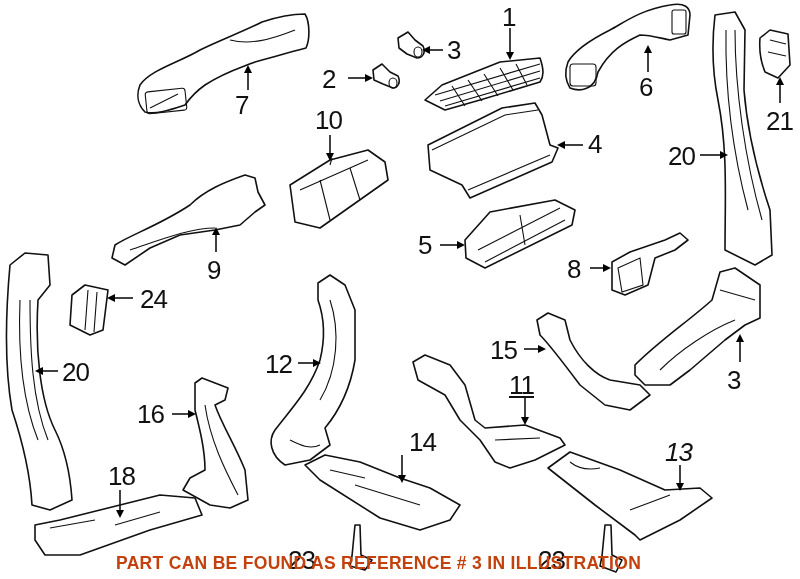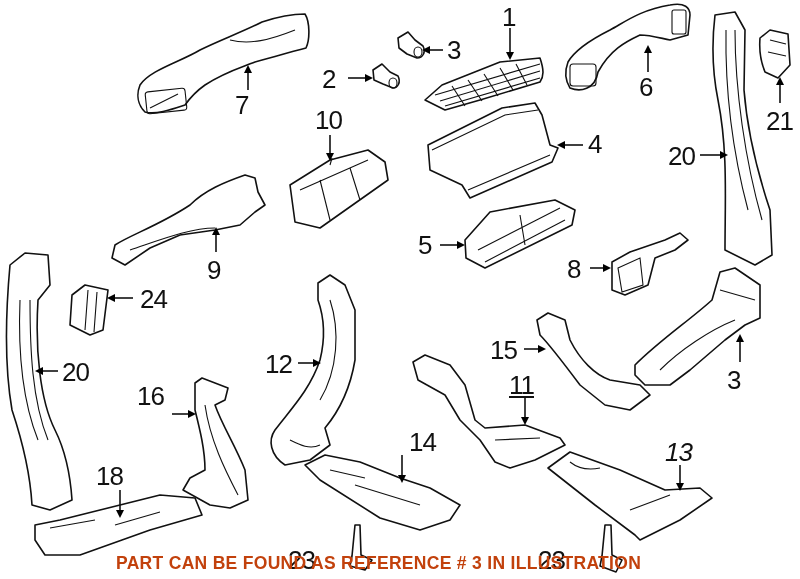--- a/index.html
+++ b/index.html
@@ -191,23 +191,23 @@
 <div class="label" style="left:639px;top:74px;">6</div>
 <div class="label" style="left:235px;top:92px;">7</div>
 <div class="label" style="left:567px;top:256px;">8</div>
 <div class="label" style="left:207px;top:257px;">9</div>
 <div class="label" style="left:315px;top:107px;">10</div>
 <div class="label" style="left:509px;top:372px;text-decoration:underline;">11</div>
 <div class="label" style="left:265px;top:351px;">12</div>
 <div class="label" style="left:665px;top:439px;font-style:italic;">13</div>
 <div class="label" style="left:388px;top:429px;margin-left:21px;">14</div>
 <div class="label" style="left:490px;top:337px;">15</div>
-<div class="label" style="left:137px;top:383px;">16</div>
+<div class="label" style="left:137px;top:401px;">16</div>
 <div class="label" style="left:727px;top:367px;">3</div>
-<div class="label" style="left:96px;top:463px;">18</div>
+<div class="label" style="left:108px;top:463px;">18</div>
 <div class="label" style="left:668px;top:143px;">20</div>
 <div class="label" style="left:62px;top:359px;">20</div>
 <div class="label" style="left:766px;top:108px;">21</div>
 <div class="label" style="left:140px;top:286px;">24</div>
 <div class="label" style="left:288px;top:547px;">23</div>
 <div class="label" style="left:538px;top:547px;">23</div>
 
 <div class="caption">PART CAN BE FOUND AS REFERENCE # 3 IN ILLUSTRATION</div>
 
 </body></html>

